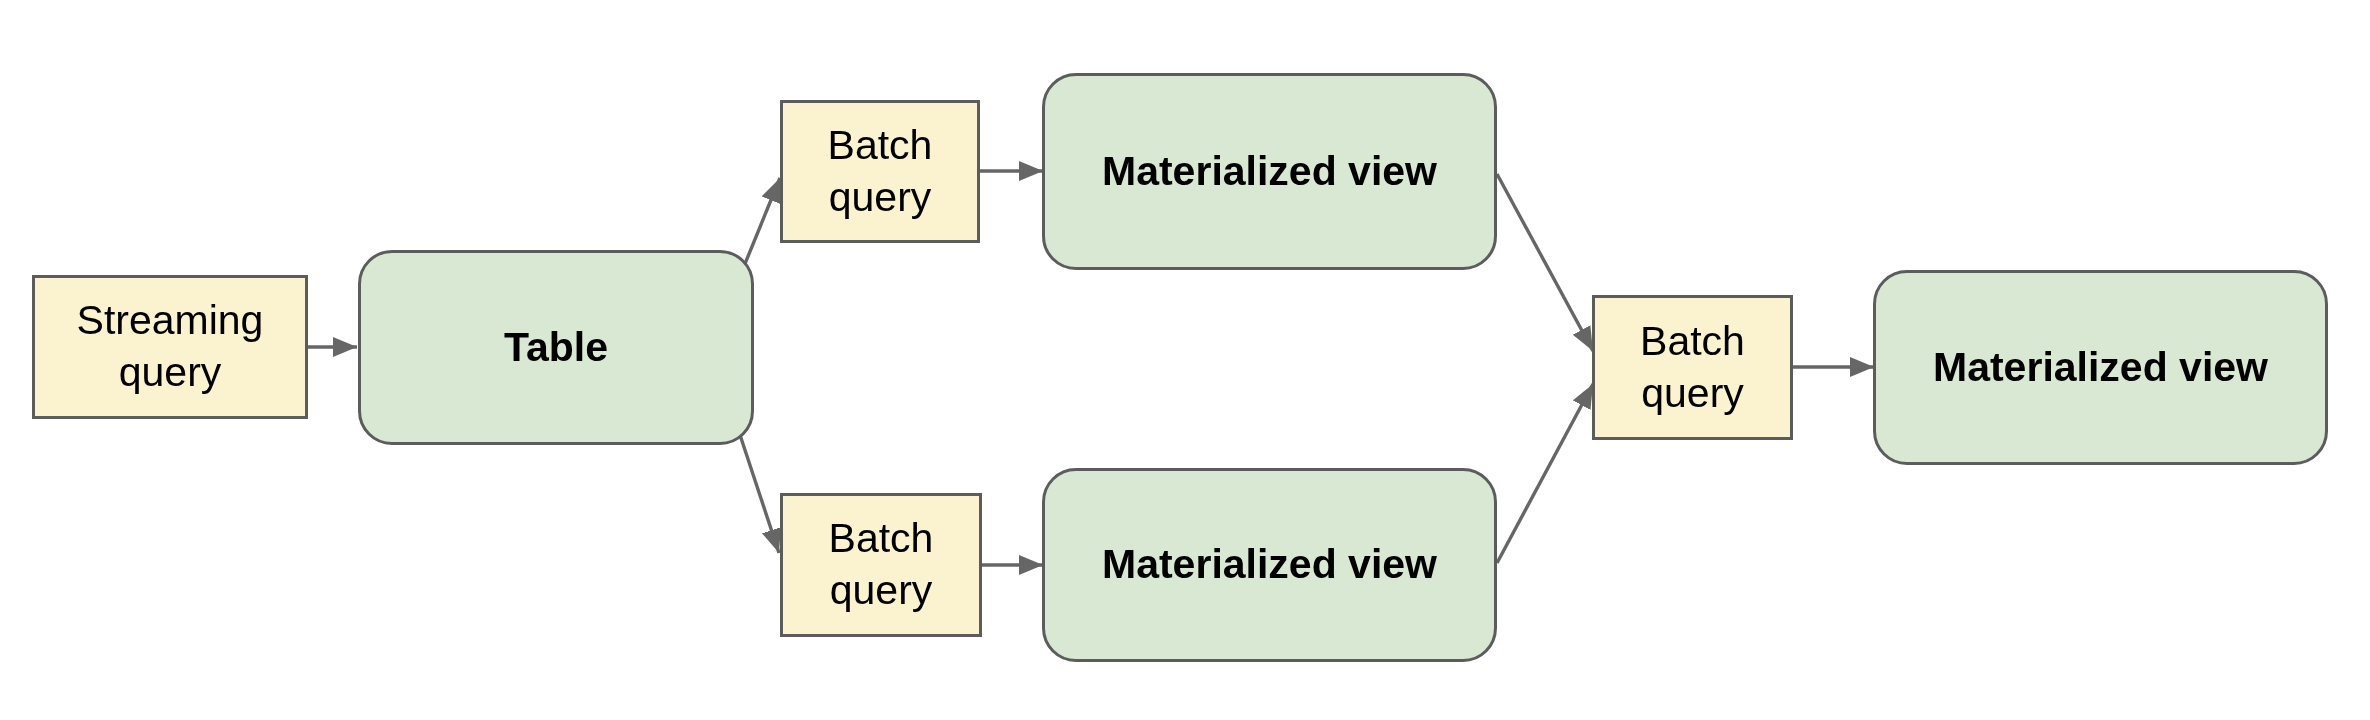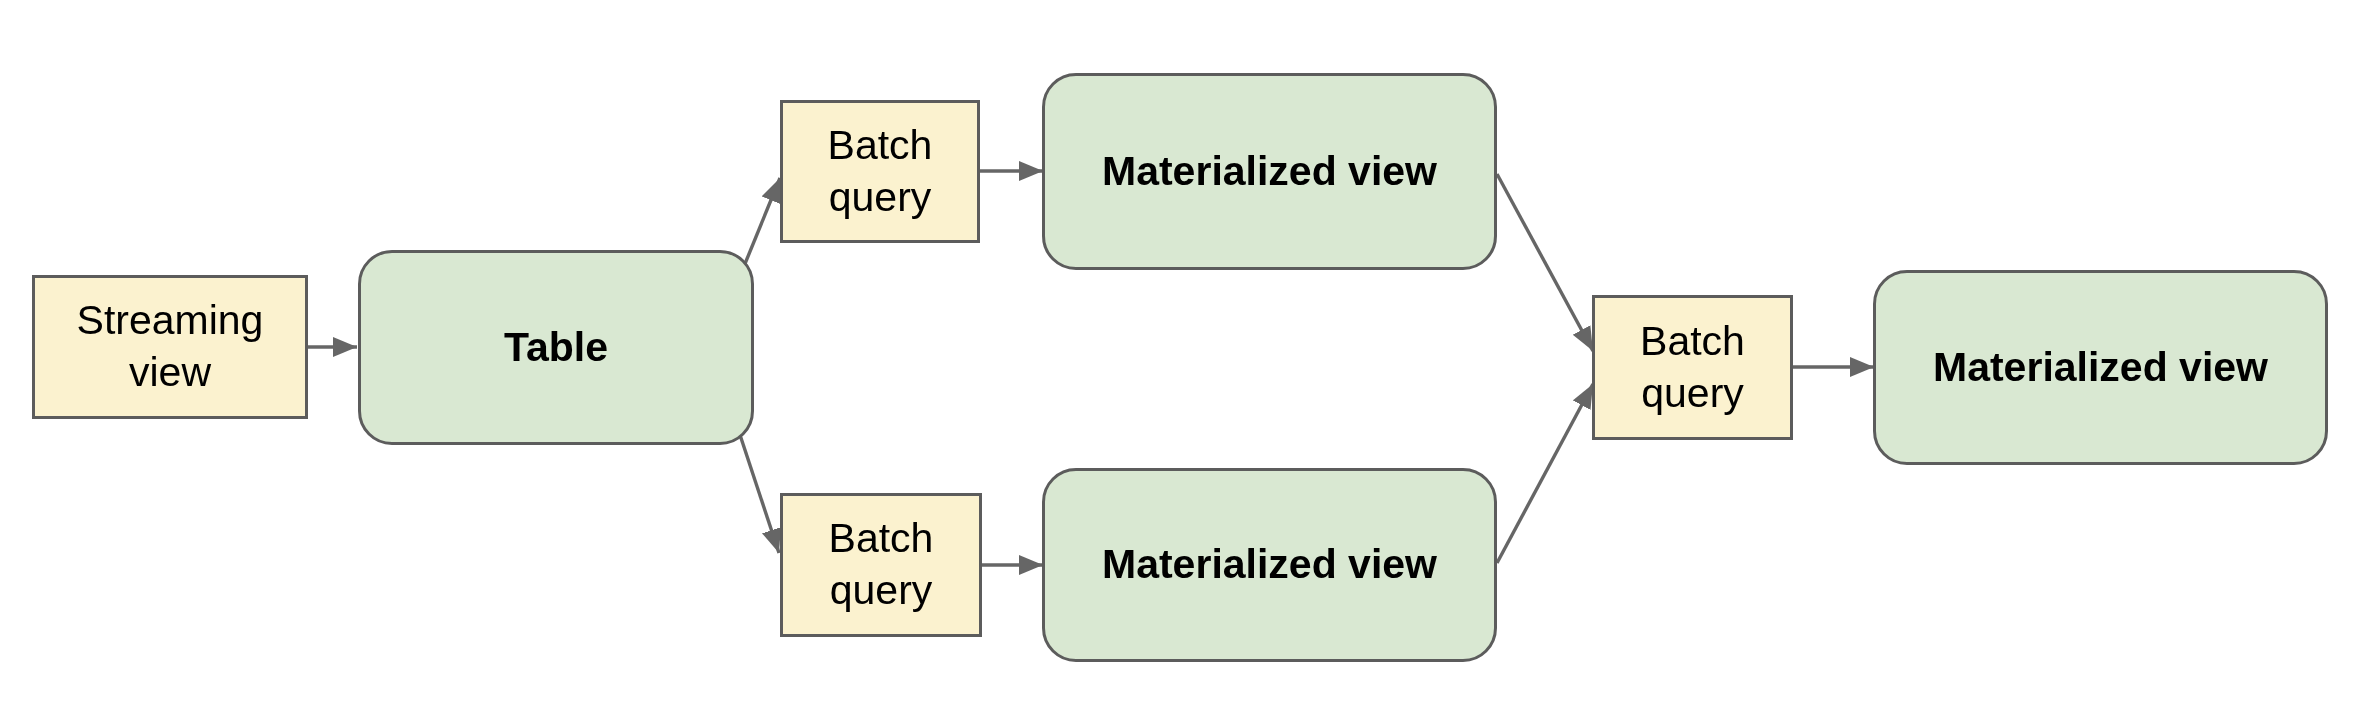--- a/index.html
+++ b/index.html
@@ -83,21 +83,21 @@
     <line class="edge" x1="711" y1="347" x2="780" y2="178" marker-end="url(#ah)"></line>
     <line class="edge" x1="711" y1="347" x2="779" y2="553" marker-end="url(#ah)"></line>
     <line class="edge" x1="980" y1="171" x2="1043" y2="171" marker-end="url(#ah)"></line>
     <line class="edge" x1="982" y1="565" x2="1043" y2="565" marker-end="url(#ah)"></line>
     <line class="edge" x1="1497" y1="174" x2="1593" y2="351" marker-end="url(#ah)"></line>
     <line class="edge" x1="1497" y1="563" x2="1593" y2="384" marker-end="url(#ah)"></line>
     <line class="edge" x1="1793" y1="367" x2="1874" y2="367" marker-end="url(#ah)"></line>
   </svg>
 
   <div class="node query" style="left:32px; top:275px; width:276px; height:144px;">
-    <span class="label">Streaming view</span>
+    <span class="label">Streaming query</span>
   </div>
 
   <div class="node view" style="left:358px; top:250px; width:396px; height:195px;">
     <span class="label">Table</span>
   </div>
 
   <div class="node query" style="left:780px; top:100px; width:200px; height:143px;">
     <span class="label">Batch query</span>
   </div>
 

